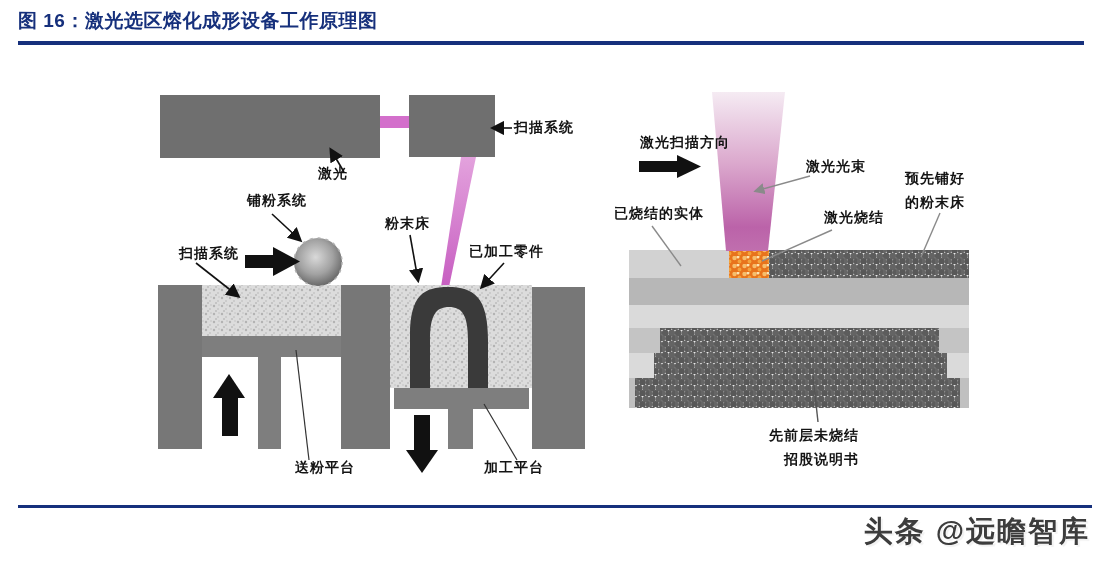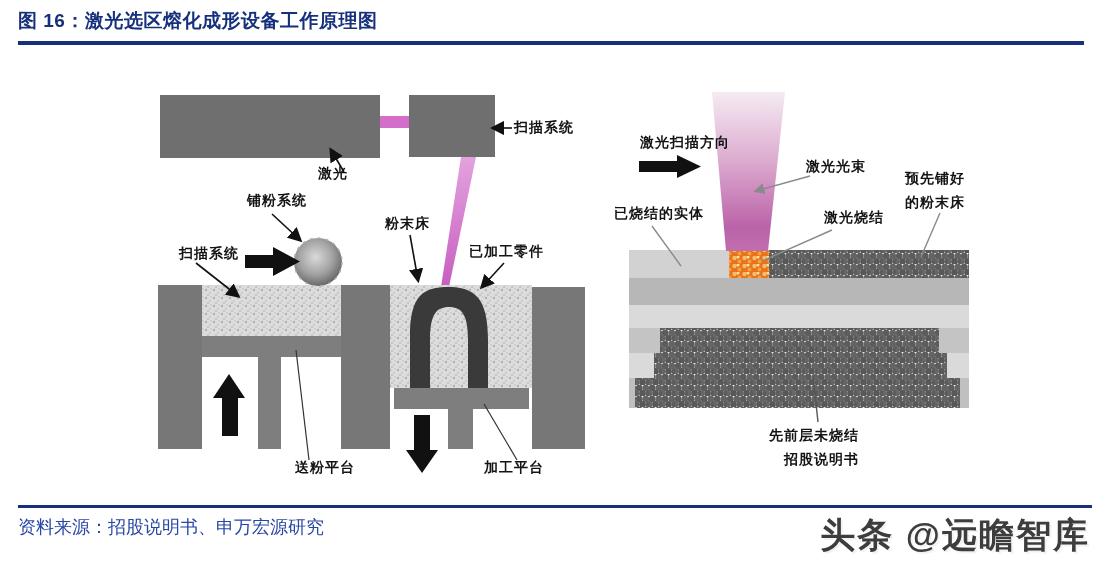--- a/index.html
+++ b/index.html
@@ -10,21 +10,21 @@
   .title{
     position:absolute;left:18px;top:8px;font-size:19px;font-weight:bold;color:#16307c;
     letter-spacing:0.5px;white-space:nowrap;
   }
   .title-rule{position:absolute;left:18px;top:41px;width:1066px;height:4px;background:#16307c;}
   .footer-rule{position:absolute;left:18px;top:505px;width:1074px;height:3px;background:#16307c;}
   .source{
     position:absolute;left:18px;top:515px;font-size:18px;color:#2846a5;white-space:nowrap;
   }
   .watermark{
-    position:absolute;right:14px;top:512px;font-size:35px;font-weight:bold;color:#3d3d3d;
+    position:absolute;right:14px;top:512px;font-size:29px;font-weight:bold;color:#3d3d3d;
     letter-spacing:2px;white-space:nowrap;
     text-shadow:-1px -1px 0 #ffffff, 2px 2px 1px #f2f2f2, 1px 1px 0 #ffffff;
   }
   .diagram{position:absolute;left:12px;top:0;width:1104px;height:568px;border-radius:6px;}
   svg{position:absolute;left:0;top:0;}
   .dlabel{
     position:absolute;font-size:14px;font-weight:700;color:#141414;
     letter-spacing:1px;white-space:nowrap;line-height:1.0;
   }
   .dlabel.two-line{line-height:24px;text-align:right;}
@@ -171,16 +171,15 @@
     </div>
     <div class="dlabel" style="left:602px;top:206px;">已烧结的实体</div>
     <div class="dlabel" style="left:812px;top:210px;">激光烧结</div>
     <div class="dlabel two-line" style="left:757px;top:423px;">
       <div>先前层未烧结</div>
       <div>招股说明书</div>
     </div>
   </div>
 
   <div class="footer-rule"></div>
-  <div class="source">资料来源：招股说明书、申万宏源研究</div>
   <div class="watermark">头条 @远瞻智库</div>
 
 </div>
 
 </body></html>

